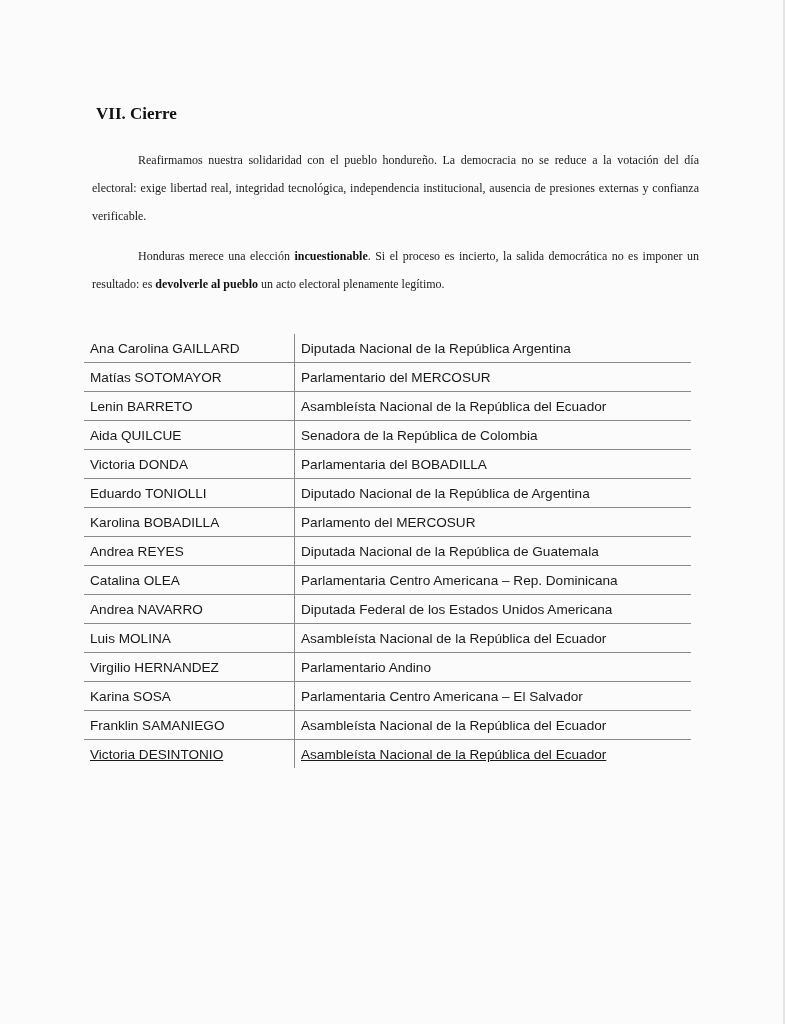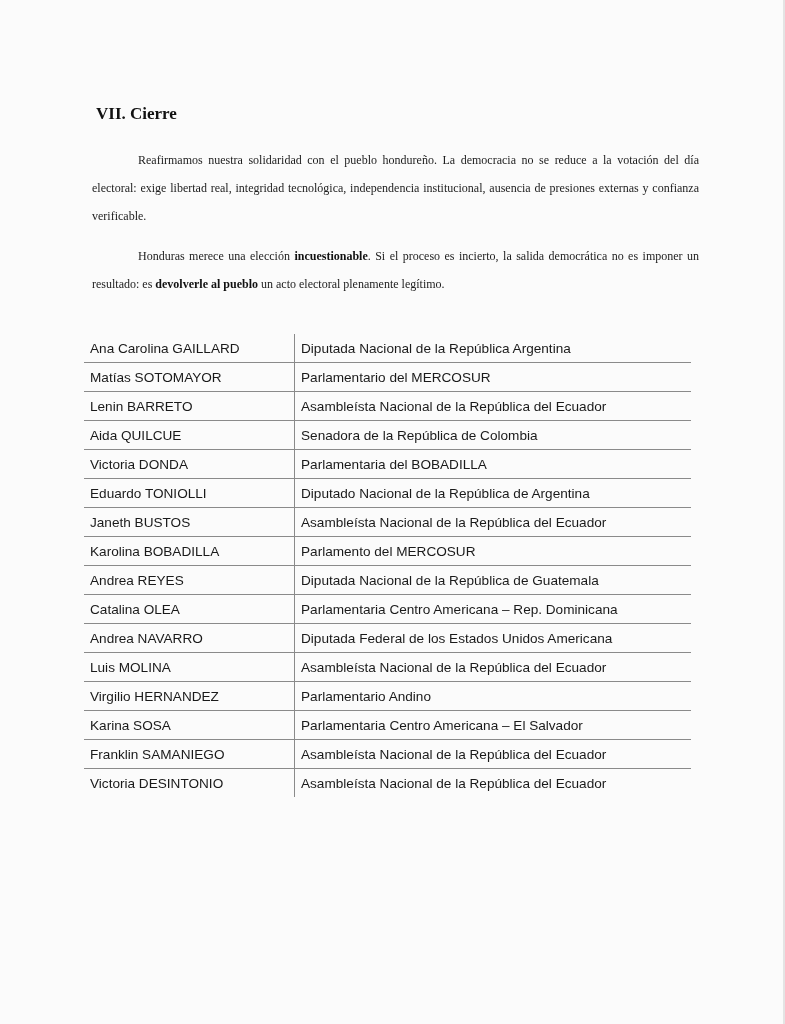--- a/index.html
+++ b/index.html
@@ -35,21 +35,21 @@
     position: absolute; top: 334px; left: 0;
     width: 607px; border-collapse: collapse;
     font-family: "Liberation Sans", sans-serif;
     font-size: 13.6px; color: #1a1a1a;
   }
   .sig-table td {
     height: 28px; padding: 0 0 0 6px;
     border-bottom: 1.4px solid #8a8a8a;
     vertical-align: middle; white-space: nowrap;
   }
-  .sig-table tr:last-child td { border-bottom: none; }
+  .sig-table tr:last-child td { border-bottom: none; text-decoration: underline; }
   .sig-table td.name { width: 204px; }
   .sig-table td.role { border-left: 1.4px solid #8a8a8a; }
 </style>
 </head>
 <body>
 
 <div class="right-edge"></div>
 
 <div class="page">
   <h2 class="section-title">VII. Cierre</h2>
@@ -78,24 +78,20 @@
         </tr>
         <tr>
           <td class="name">Victoria DONDA</td>
           <td class="role">Parlamentaria del BOBADILLA</td>
         </tr>
         <tr>
           <td class="name">Eduardo TONIOLLI</td>
           <td class="role">Diputado Nacional de la República de Argentina</td>
         </tr>
         <tr>
-          <td class="name">Janeth BUSTOS</td>
-          <td class="role">Asambleísta Nacional de la República del Ecuador</td>
-        </tr>
-        <tr>
           <td class="name">Karolina BOBADILLA</td>
           <td class="role">Parlamento del MERCOSUR</td>
         </tr>
         <tr>
           <td class="name">Andrea REYES</td>
           <td class="role">Diputada Nacional de la República de Guatemala</td>
         </tr>
         <tr>
           <td class="name">Catalina OLEA</td>
           <td class="role">Parlamentaria Centro Americana – Rep. Dominicana</td>

